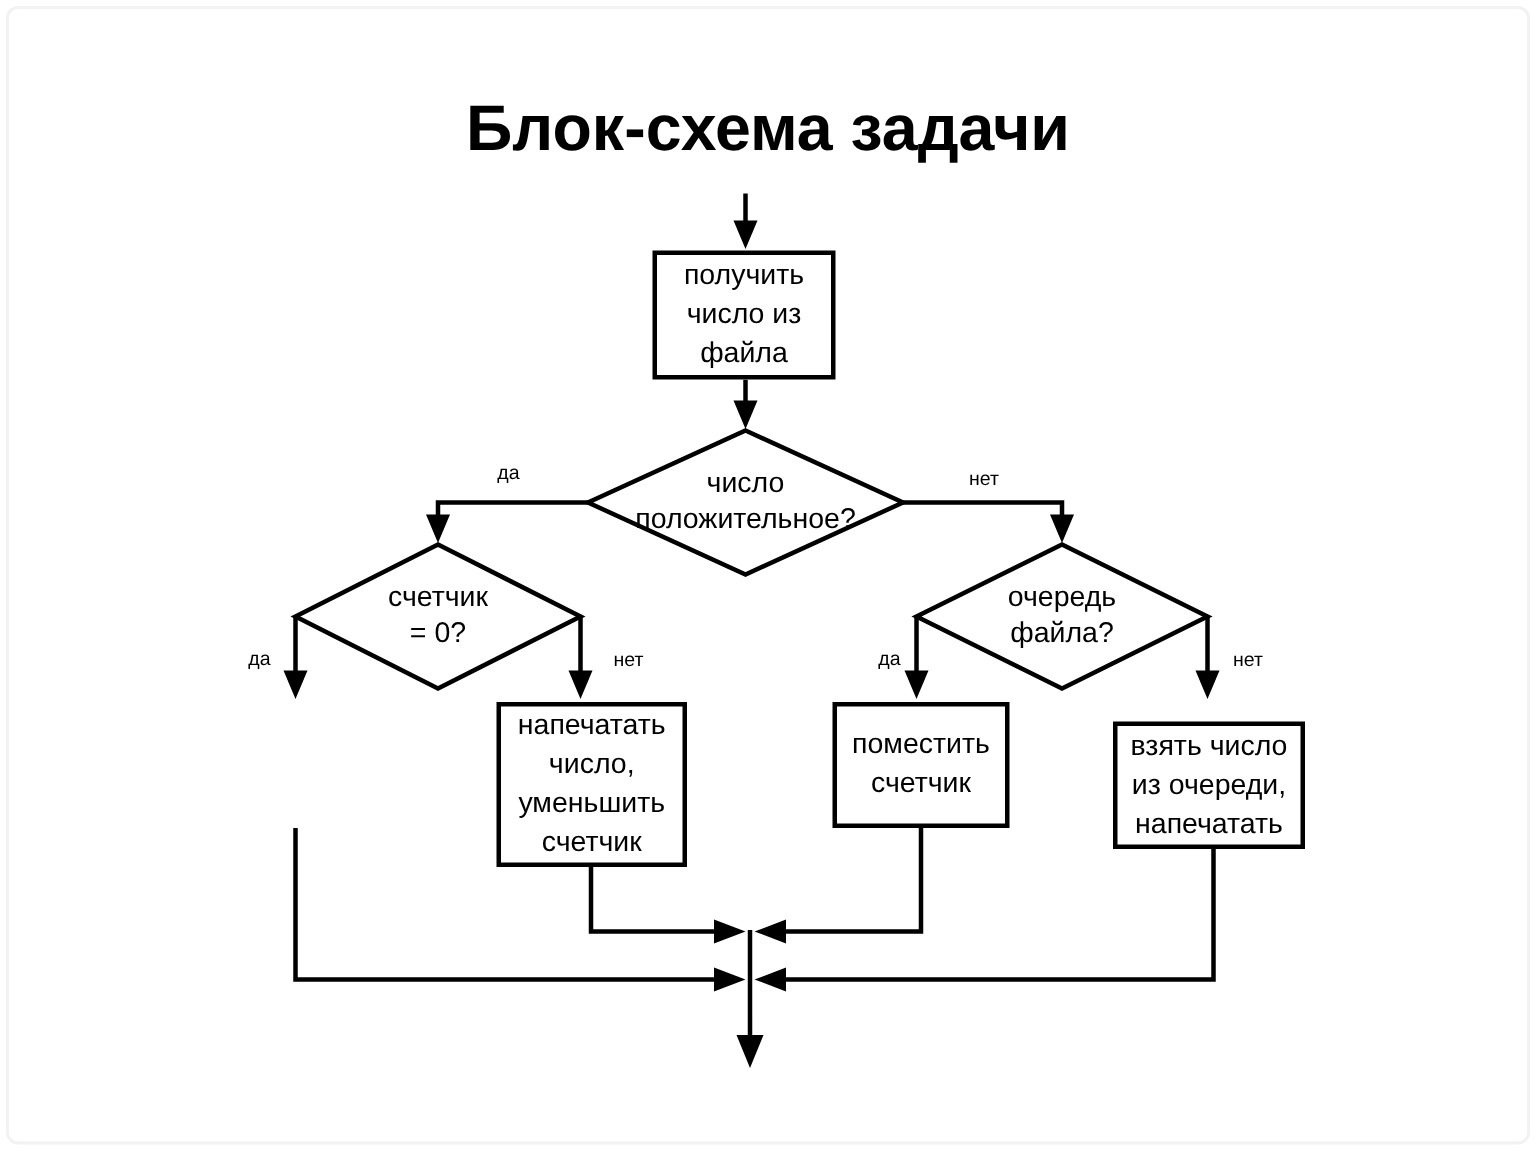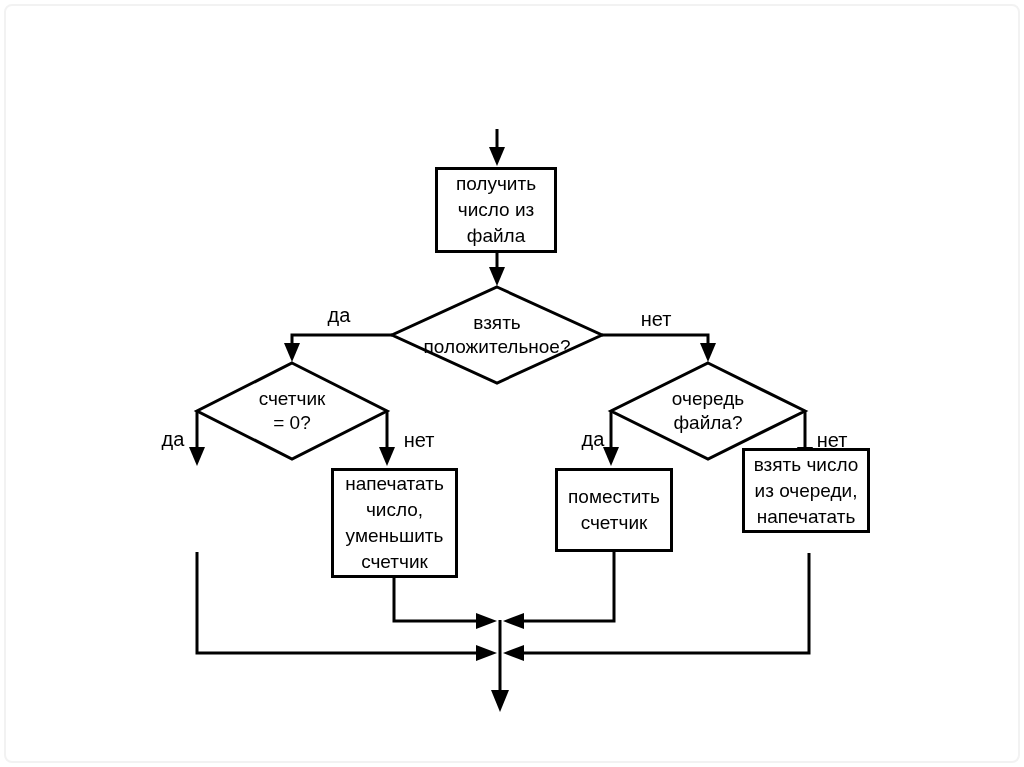--- a/index.html
+++ b/index.html
@@ -22,30 +22,31 @@
   .pbox{
     position:absolute;box-sizing:border-box;background:#ffffff;
     border:3px solid #000;display:flex;align-items:center;justify-content:center;
     text-align:center;font-size:19px;line-height:26px;white-space:pre-line;
   }
   .dtext{
     position:absolute;display:flex;align-items:center;justify-content:center;
     text-align:center;font-size:19px;line-height:24px;white-space:pre-line;
   }
   .elabel{
-    position:absolute;font-size:20px;line-height:24px;text-align:center;
+    position:absolute;font-size:13px;line-height:24px;text-align:center;
   }
 </style>
 </head>
 <body>
 
 <div class="canvas">
 
   <div class="page-border"></div>
 
+  <div class="title">Блок-схема задачи</div>
 
   <svg class="wires" width="1024" height="767" viewBox="0 0 1024 767">
 
     <g>
       <line x1="497" y1="129" x2="497" y2="149"></line>
       <polygon class="head" points="497,166 489,147 505,147"></polygon>
     </g>
 
     <g>
       <line x1="497" y1="253" x2="497" y2="269"></line>
@@ -126,25 +127,25 @@
 
 
   <div class="pbox" style="left:331px;top:468px;width:127px;height:110px;">напечатать
 число,
 уменьшить
 счетчик</div>
 
   <div class="pbox" style="left:555px;top:468px;width:118px;height:84px;">поместить
 счетчик</div>
 
-  <div class="pbox" style="left:742px;top:448px;width:128px;height:85px;">взять число
+  <div class="pbox" style="left:742px;top:481px;width:128px;height:85px;">взять число
 из очереди,
 напечатать</div>
 
-  <div class="dtext" style="left:402px;top:311px;width:190px;height:48px;">взять
+  <div class="dtext" style="left:402px;top:311px;width:190px;height:48px;">число
 положительное?</div>
 
   <div class="dtext" style="left:212px;top:387px;width:160px;height:48px;">счетчик
 = 0?</div>
 
   <div class="dtext" style="left:628px;top:387px;width:160px;height:48px;">очередь
 файла?</div>
 
   <div class="elabel" style="left:321px;top:303px;width:36px;">да</div>
 

